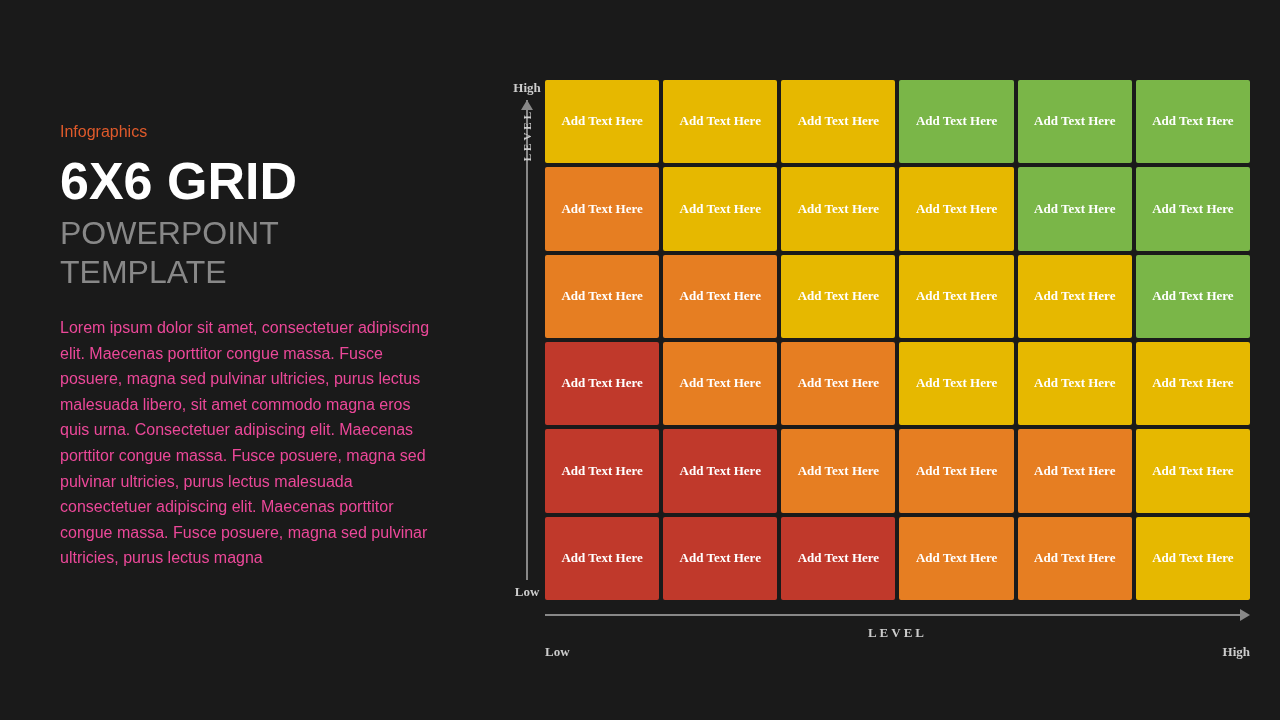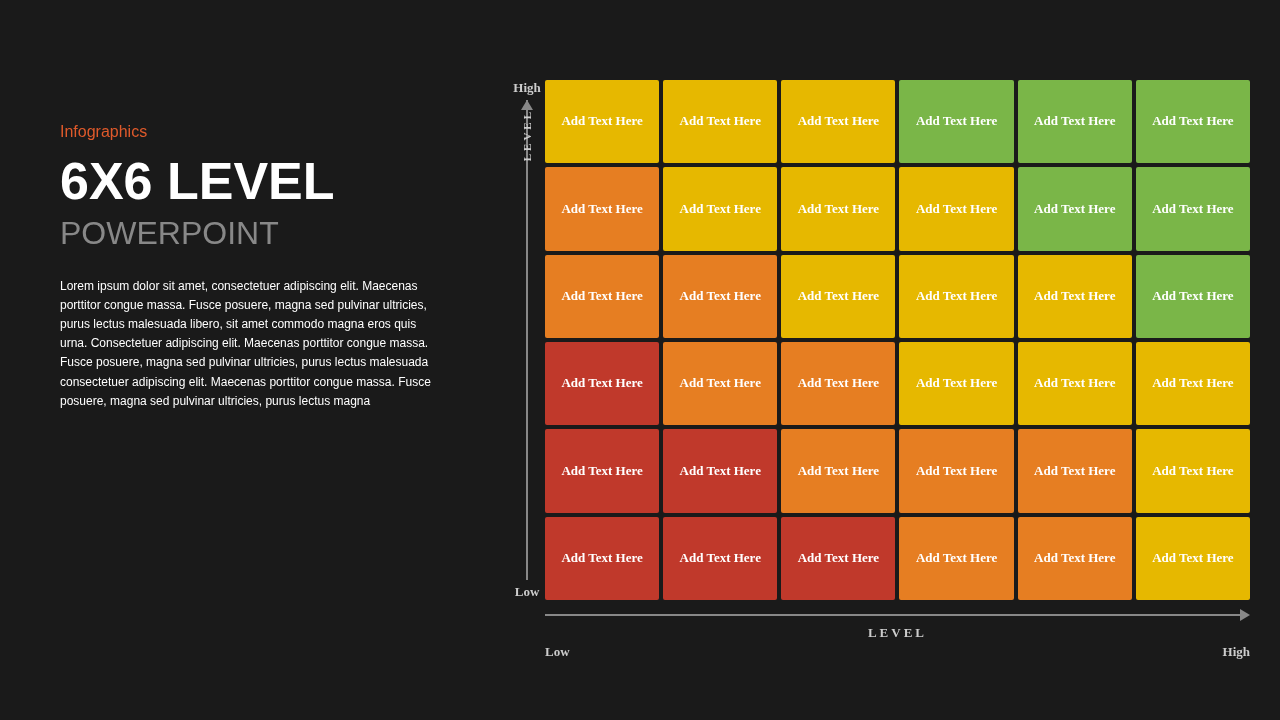--- a/index.html
+++ b/index.html
@@ -37,22 +37,22 @@
 
     .title-sub {
       color: #888888;
       font-size: 32px;
       font-weight: 400;
       line-height: 1.2;
       margin-bottom: 24px;
     }
 
     .description {
-      color: #ffffff;
-      font-size: 12px;
+      color: #ec4899;
+      font-size: 16px;
       line-height: 1.6;
       max-width: 380px;
     }
 
     .right-panel {
       position: absolute;
       left: 480px;
       top: 60px;
       right: 30px;
       bottom: 60px;
@@ -234,24 +234,25 @@
     .color-orange { background: #e67e22; }
     .color-yellow { background: #e6b800; }
     .color-green  { background: #7ab648; }
   </style>
 </head>
 <body>
 
 <div class="left-panel">
   <div class="infographics-label">Infographics</div>
   <div class="title-main">
-    <span>6X6 LEVEL</span>
+    <span>6X6 GRID</span>
   </div>
   <div class="title-sub">
     <span>POWERPOINT</span><br>
+    <span>TEMPLATE</span>
   </div>
   <div class="description">Lorem ipsum dolor sit amet, consectetuer adipiscing elit. Maecenas porttitor congue massa. Fusce posuere, magna sed pulvinar ultricies, purus lectus malesuada libero, sit amet commodo magna eros quis urna. Consectetuer adipiscing elit. Maecenas porttitor congue massa. Fusce posuere, magna sed pulvinar ultricies, purus lectus malesuada consectetuer adipiscing elit. Maecenas porttitor congue massa. Fusce posuere, magna sed pulvinar ultricies, purus lectus magna</div>
 </div>
 
 <div class="right-panel">
 
   <div class="y-axis">
     <div class="y-axis-high">High</div>
     <div class="y-axis-arrow">
       <div class="y-axis-arrow-head"></div>

